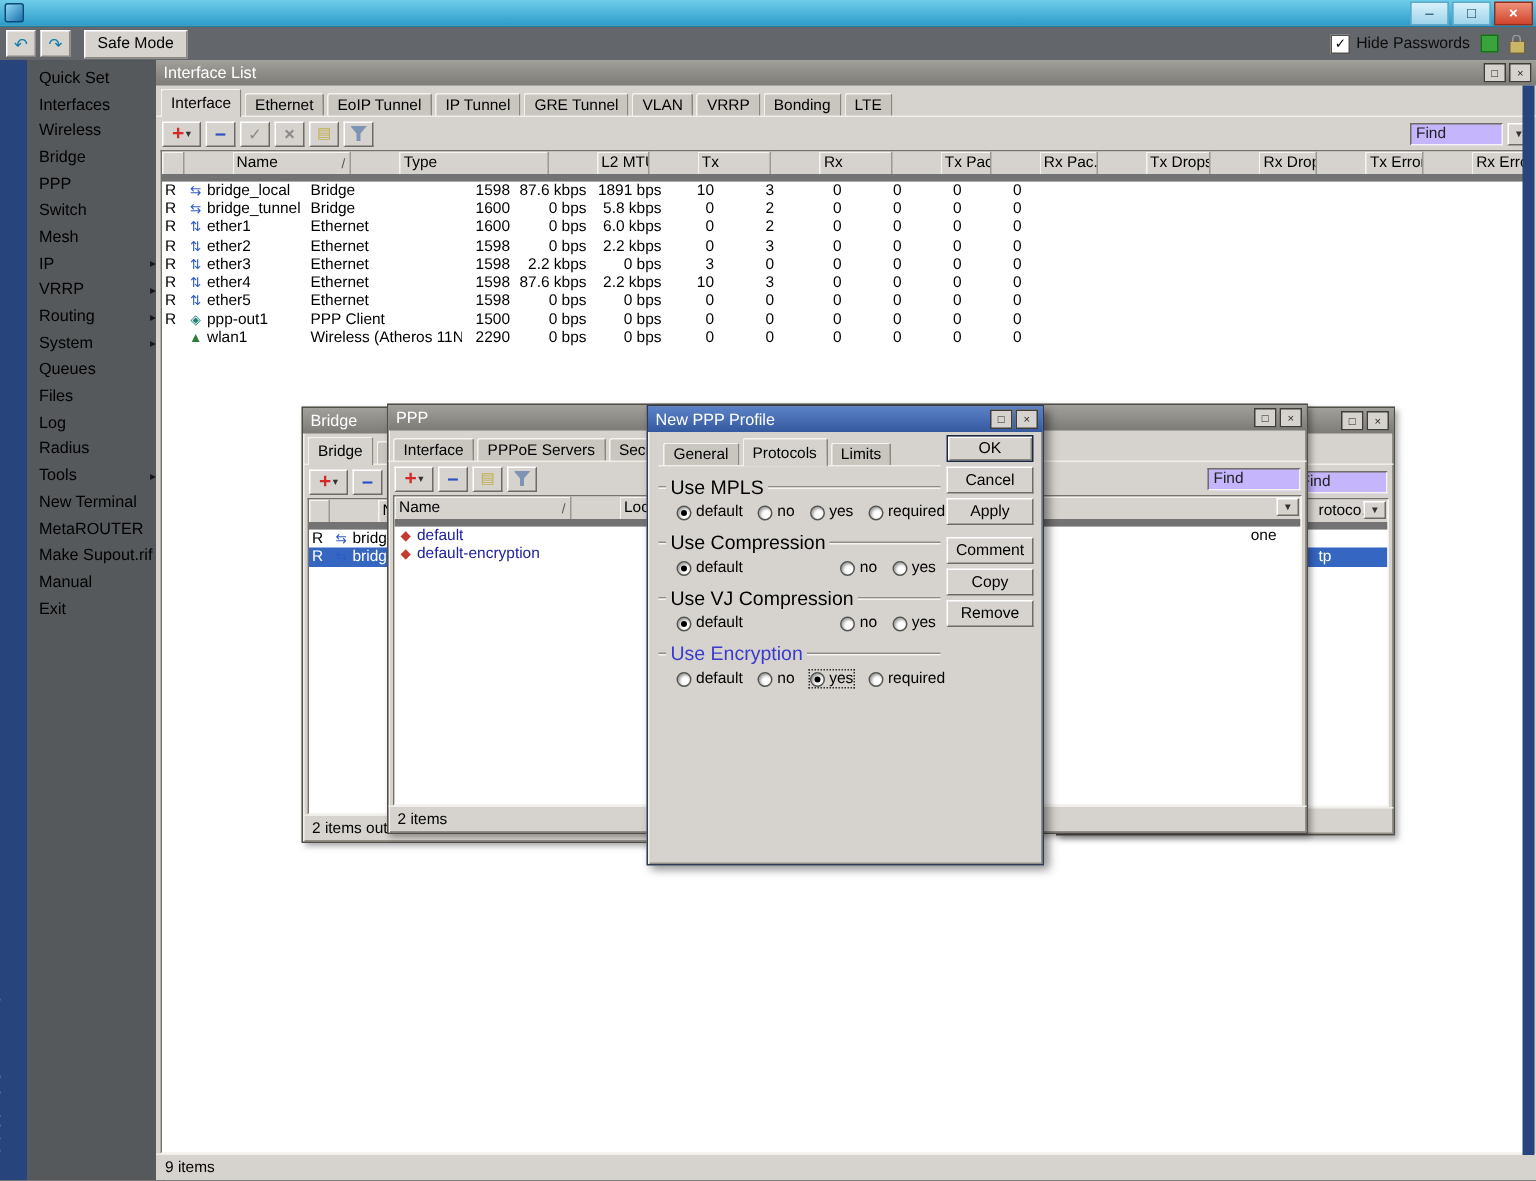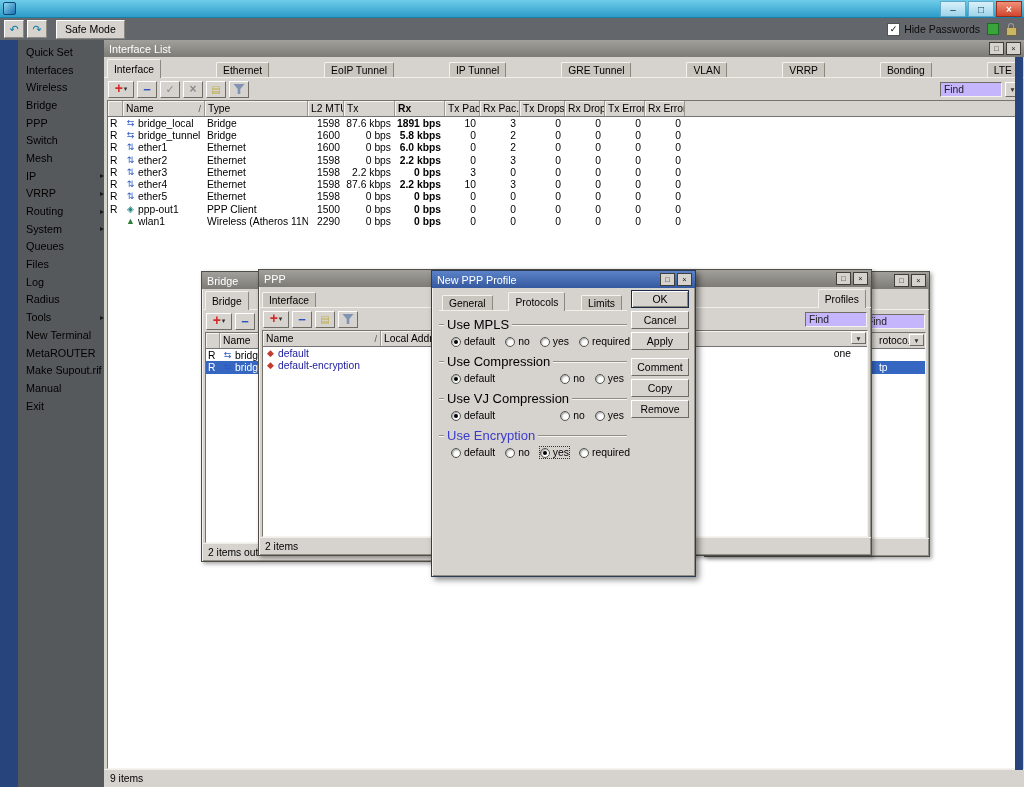--- a/index.html
+++ b/index.html
@@ -48,21 +48,21 @@
   
   .window{position:absolute;background:#d6d3ce;border:1px solid #504e49;
           box-shadow:inset 1px 1px 0 #f4f2ee, inset -1px -1px 0 #918e86, 2px 2px 4px rgba(0,0,0,.35);
           display:flex;flex-direction:column;box-sizing:border-box;}
   .if-window{left:0;top:0;width:100%;height:100%;border:none;box-shadow:none;z-index:0;}
   .wtitle{flex:0 0 17px;height:17px;background:linear-gradient(180deg,#a2a09b,#7d7b76);display:flex;
           align-items:center;padding:0 3px 0 5px;color:#fff;font-size:10.8px;position:relative;z-index:2;gap:36px;}
   .wbtns{margin-left:auto;display:flex;gap:2px;}
   .wbtn{width:13px;height:11px;background:#d6d3ce;border:1px solid #3f3e3a;display:flex;align-items:center;
         justify-content:center;font-size:7.5px;color:#222;line-height:1;}
-  .tabstrip{flex:0 0 19px;display:flex;align-items:flex-end;padding:2px 3px 0;position:relative;justify-content:space-between;}
+  .tabstrip{flex:0 0 19px;display:flex;align-items:flex-end;padding:2px 3px 0;position:relative;}
   .tabstrip::after{content:"";position:absolute;left:0;right:0;bottom:0;height:1px;background:#f0eee9;}
   .tab{height:15px;display:flex;align-items:center;padding:0 6px;font-size:10.3px;background:#c9c6c0;
        border:1px solid #8a877f;border-bottom:none;border-top-color:#f4f2ee;border-left-color:#f4f2ee;
        border-radius:2px 2px 0 0;margin-right:2px;position:relative;}
   .tab.active{height:18px;background:#d6d3ce;z-index:3;}
   .wtoolbar{flex:0 0 22px;display:flex;align-items:center;padding:0 4px;gap:3px;}
   .tbtn{width:20px;height:17px;flex:0 0 auto;display:flex;align-items:center;justify-content:center;
         background:#d6d3ce;border:1px solid #6e6b64;border-top-color:#fff;border-left-color:#fff;box-sizing:border-box;}
   .tb-add{width:26px;}
   .tb-add::before{content:"+";color:#d42a2a;font-weight:bold;font-size:14px;margin-top:-2px;}
@@ -75,36 +75,36 @@
   .find{width:62px;height:15px;box-sizing:border-box;background:#c4b5fd;border:1px solid #6f6d66;
         border-bottom-color:#f5f3ef;border-right-color:#f5f3ef;font:10.3px "Liberation Sans","DejaVu Sans",sans-serif;
         color:#222;padding:0 3px;margin-left:auto;}
   .dd-btn{width:15px;height:15px;background:#d6d3ce;border:1px solid #6e6b64;border-top-color:#fff;
           border-left-color:#fff;display:flex;align-items:center;justify-content:center;font-size:6.5px;
           color:#333;box-sizing:border-box;flex:0 0 auto;}
 
   
   .listwrap{flex:1;margin:0 3px;background:#fff;border:1px solid #76736c;border-bottom-color:#f5f3ef;
             border-right-color:#f5f3ef;position:relative;overflow:hidden;display:flex;flex-direction:column;}
-  .lhead{flex:0 0 15px;display:flex;background:#d6d3ce;border-bottom:1px solid #737373;position:relative;}
+  .lhead{flex:0 0 15px;display:flex;background:#d6d3ce;border-bottom:5px solid #737373;position:relative;gap:32px;}
   .hcell{display:flex;align-items:center;padding:0 3px;font-size:10.3px;border-right:1px solid #9b988f;
          box-shadow:inset 1px 1px 0 #f6f4f0;white-space:nowrap;overflow:hidden;box-sizing:border-box;}
   .hcell.col-name::after,.hcell.bcol-name::after,.hcell.pcol-name::after{content:"/";margin-left:auto;
          padding-left:8px;color:#555;font-size:9px;}
   .hdr-dd{position:absolute;right:1px;top:1px;width:15px;height:12px;background:#d6d3ce;border:1px solid #6e6b64;
           border-top-color:#fff;border-left-color:#fff;display:flex;align-items:center;justify-content:center;
           font-size:6.5px;color:#333;box-sizing:border-box;}
   .lbody{flex:1;overflow:hidden;background:#fff;}
   .trow,.lrow,.srow{display:flex;height:12.3px;align-items:center;white-space:nowrap;position:relative;}
   .selected{background:#3566c2;color:#fff;}
   .cell{display:inline-flex;align-items:center;overflow:hidden;box-sizing:border-box;font-size:10.3px;padding:0 2px;height:100%;}
   .cell.num{justify-content:flex-end;padding-right:4px;}
   .nm{overflow:hidden;white-space:nowrap;}
   .col-flag{width:15px;} .col-name{width:82px;} .col-type{width:103px;} .col-mtu{width:36px;}
-  .col-tx{width:51px;} .col-rx{width:50px;font-weight:bold;} .col-txp{width:35px;} .col-rxp{width:40px;}
+  .col-tx{width:51px;} .col-rx{width:50px;} .col-txp{width:35px;} .col-rxp{width:40px;}
   .col-txd{width:45px;} .col-rxd{width:40px;} .col-txe{width:40px;} .col-rxe{width:40px;}
   .ifc-icon{width:11px;flex:0 0 11px;height:11px;margin-right:2px;display:inline-flex;align-items:center;
             justify-content:center;font-size:9px;line-height:1;}
   .ifc-icon.bridge-icon::before{content:"⇆";color:#2e5bc7;}
   .ifc-icon.ethernet-icon::before{content:"⇅";color:#2e5bc7;}
   .ifc-icon.ppp-client-icon::before{content:"◈";color:#20817d;}
   .ifc-icon.wireless-icon::before{content:"▲";color:#2e7d36;}
   .ifc-icon.ppp-profile-icon::before{content:"◆";color:#c23b2e;}
   .wfooter{flex:0 0 17px;display:flex;align-items:center;padding:0 6px;font-size:10.3px;border-top:1px solid #f0eee9;}
 

